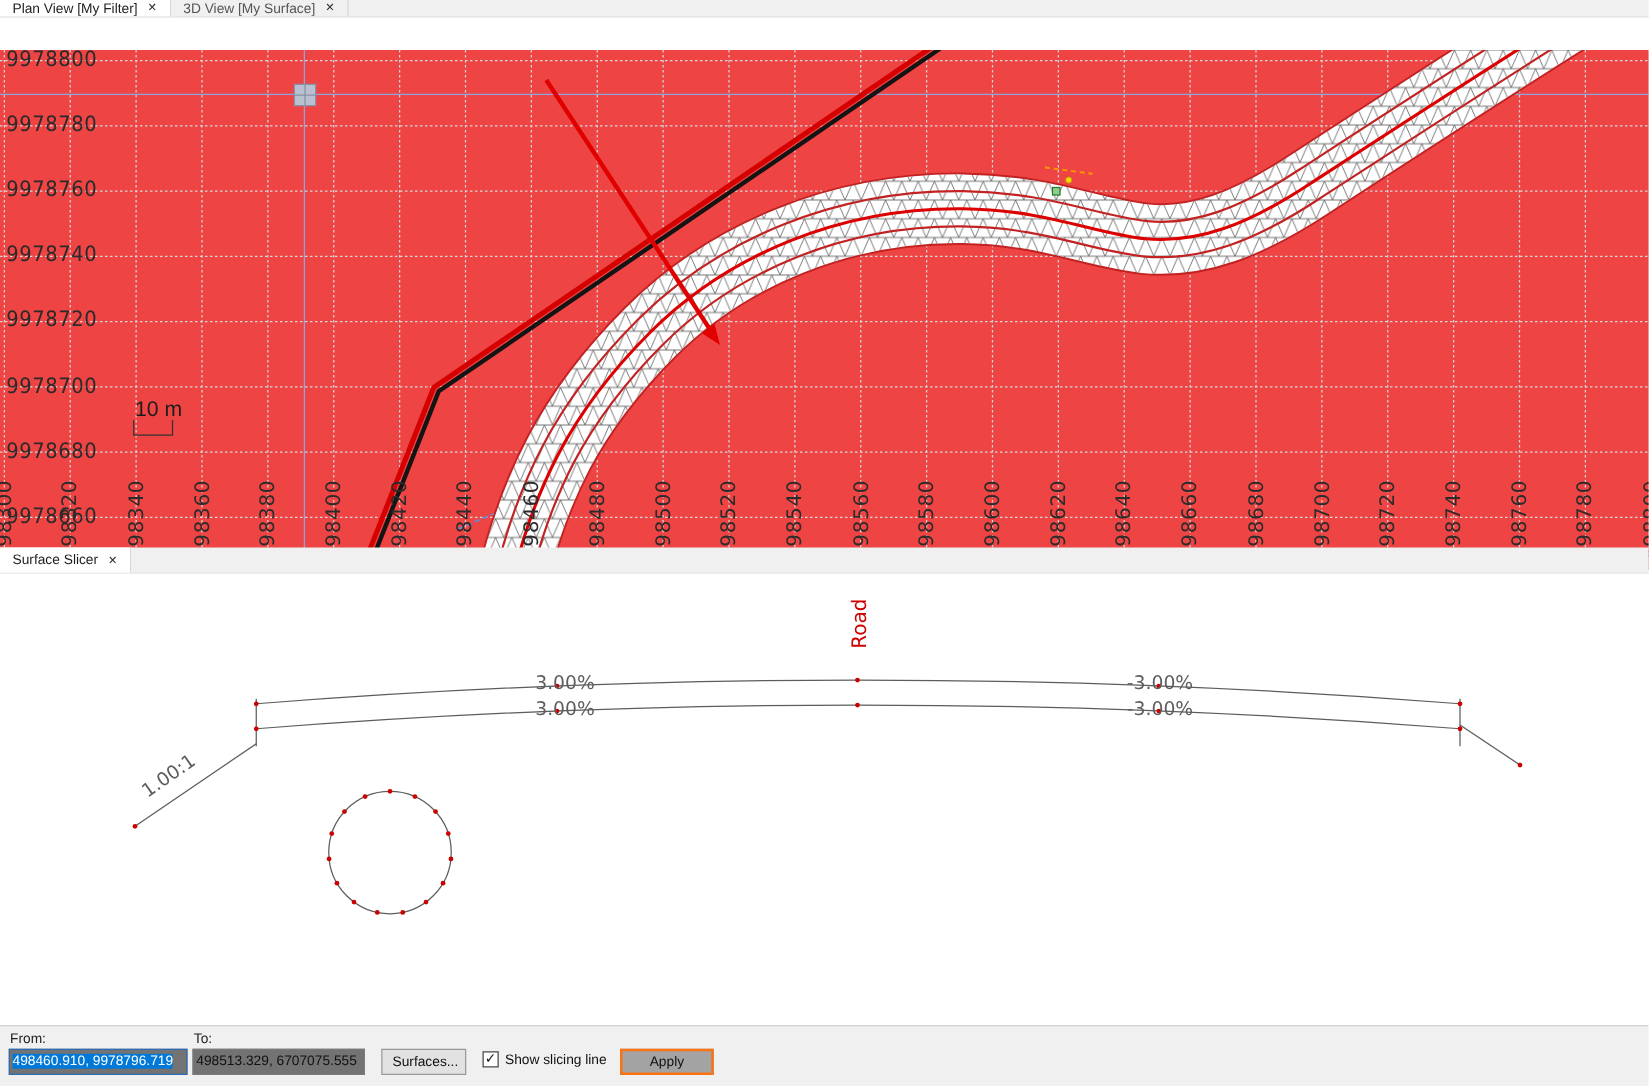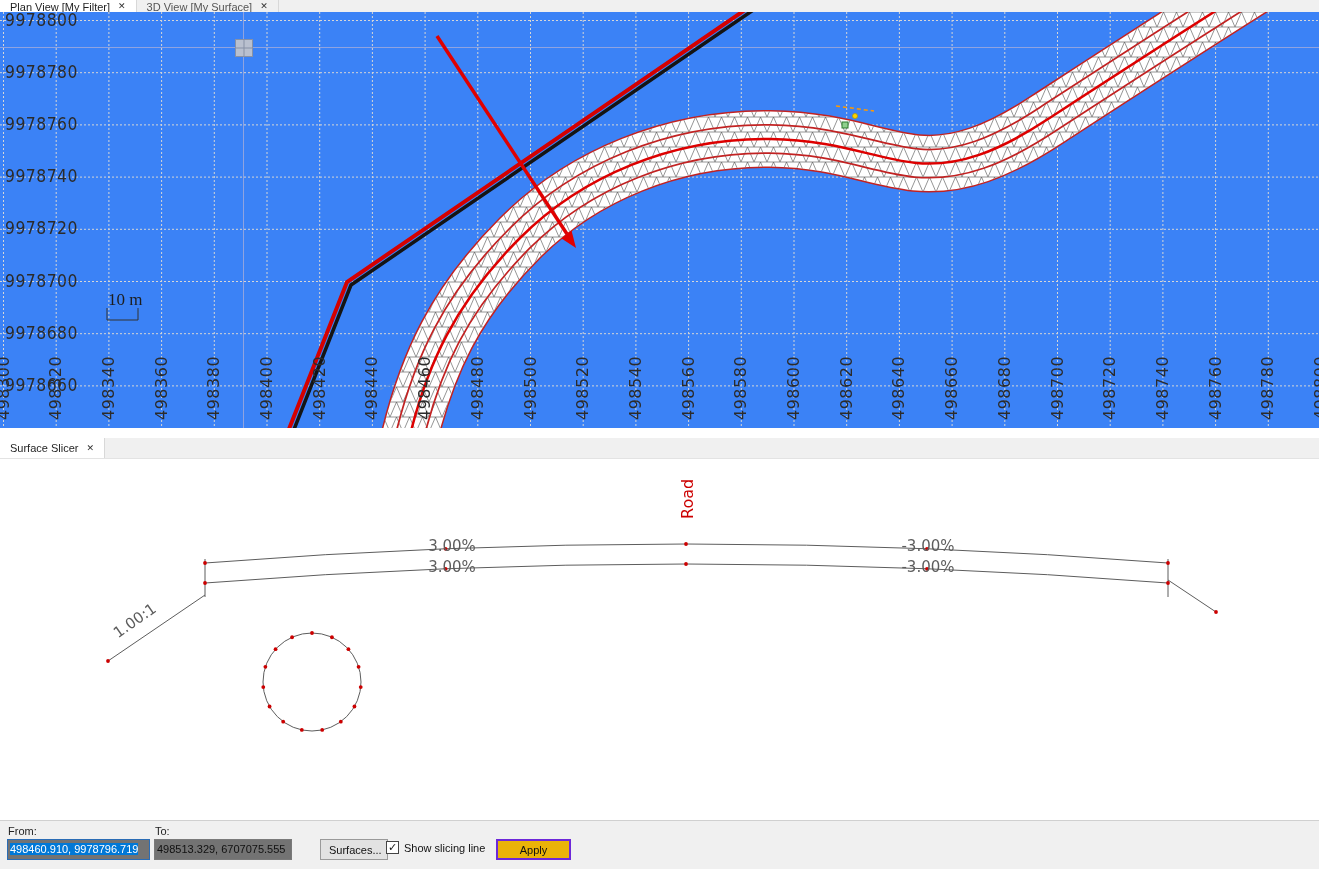--- a/index.html
+++ b/index.html
@@ -8,26 +8,26 @@
 
   
   .tabbar{position:absolute;left:0;width:1319px;background:#f0f0f0;border-bottom:1px solid #e3e3e3;display:flex;align-items:stretch}
   .tabbar.top{top:0;height:14px}
   .tabbar.slicer{top:438px;height:21px}
   .tab{display:flex;align-items:center;gap:8px;padding:0 10px;font-size:11px;color:#555;border-right:1px solid #d8d8d8;cursor:default;white-space:nowrap}
   .tab.active{background:#ffffff;color:#1f1f1f}
   .tab-close{font-size:9px;color:#333;line-height:1}
 
   
-  .plan{position:absolute;top:12px;left:0;width:1319px;height:416px;background:#3b82f6;overflow:hidden}
+  .plan{position:absolute;top:40px;left:0;width:1319px;height:416px;background:#ef4444;overflow:hidden}
   .plan svg{position:absolute;top:0;left:0}
   .gridline{stroke:#d6d6d6;stroke-width:1;stroke-dasharray:2 2}
   .ylab{position:absolute;left:5px;font-size:17px;line-height:18px;letter-spacing:.5px;transform:scaleX(.92);transform-origin:left center;color:#2b2b2b;font-family:"DejaVu Sans",sans-serif;white-space:nowrap}
   .xlab{position:absolute;font-size:16px;line-height:18px;letter-spacing:.5px;color:#2b2b2b;font-family:"DejaVu Sans",sans-serif;transform:rotate(-90deg);transform-origin:left top;white-space:nowrap}
-  .scaletext{position:absolute;left:108px;top:278px;font-size:17px;color:#1d1d1d;font-family:Liberation Serif, serif}
+  .scaletext{position:absolute;left:108px;top:278px;font-size:17px;color:#1d1d1d;font-family:Liberation Sans, sans-serif}
 
   
   .section{position:absolute;top:459px;left:0;width:1319px;height:361px;background:#fff;overflow:hidden}
   .section svg{position:absolute;top:0;left:0}
   .secline{stroke:#5d5d5d;stroke-width:1;fill:none}
   .reddot{fill:#cc0000}
   .slope-label{position:absolute;width:70px;text-align:center;font-size:15px;color:#5d5d5d;font-family:"DejaVu Sans",sans-serif;white-space:nowrap}
   .road-label{position:absolute;left:678px;top:60px;font-size:16px;color:#cc0000;font-family:"DejaVu Sans",sans-serif;transform:rotate(-90deg);transform-origin:left top;white-space:nowrap}
   .ratio-label{position:absolute;left:110px;top:168px;font-size:15px;color:#5d5d5d;font-family:"DejaVu Sans",sans-serif;transform:rotate(-35deg);transform-origin:left top;white-space:nowrap}
 
@@ -35,22 +35,22 @@
   .footer{position:absolute;top:820px;left:0;width:1319px;height:53px;background:#f0f0f0;border-top:1px solid #d0d0d0}
   .footer label{position:absolute;font-size:11px;color:#222}
   .lbl-from{left:8px;top:4px}
   .lbl-to{left:155px;top:4px}
   .textbox{position:absolute;top:18px;height:21px;background:#737373;border:1px solid #7a7a7a;font-size:11px;line-height:19px;padding:0 2px;overflow:hidden;white-space:nowrap;color:#111}
   .textbox.focused{border:1px solid #2a6cb5}
   .tb-from{left:7px;width:143px}
   .tb-to{left:154px;width:138px}
   .sel{background:#0078d7;color:#fff}
   .btn{position:absolute;top:18px;height:21px;background:#e2e2e2;border:1px solid #9a9a9a;font-size:11px;font-family:"Liberation Sans",sans-serif;color:#111;padding:0 8px}
-  .btn-surfaces{left:320px;width:68px}
-  .btn-apply{left:496px;width:75px;border:2px solid #6d28d9;background:#eab308}
+  .btn-surfaces{left:305px;width:68px}
+  .btn-apply{left:496px;width:75px;border:2px solid #f97316;background:#a3a3a3}
   .check{position:absolute;left:386px;top:20px;display:flex;align-items:center;gap:5px;font-size:11px;color:#111}
   .checkbox-box{width:13px;height:13px;border:1px solid #444;background:#fff;display:flex;align-items:center;justify-content:center;font-size:11px;line-height:11px;color:#111}
 </style>
 </head>
 <body>
 
 <div class="tabbar top">
   <div class="tab active">
     <span>Plan View [My Filter]</span>
     <span class="tab-close">✕</span>

